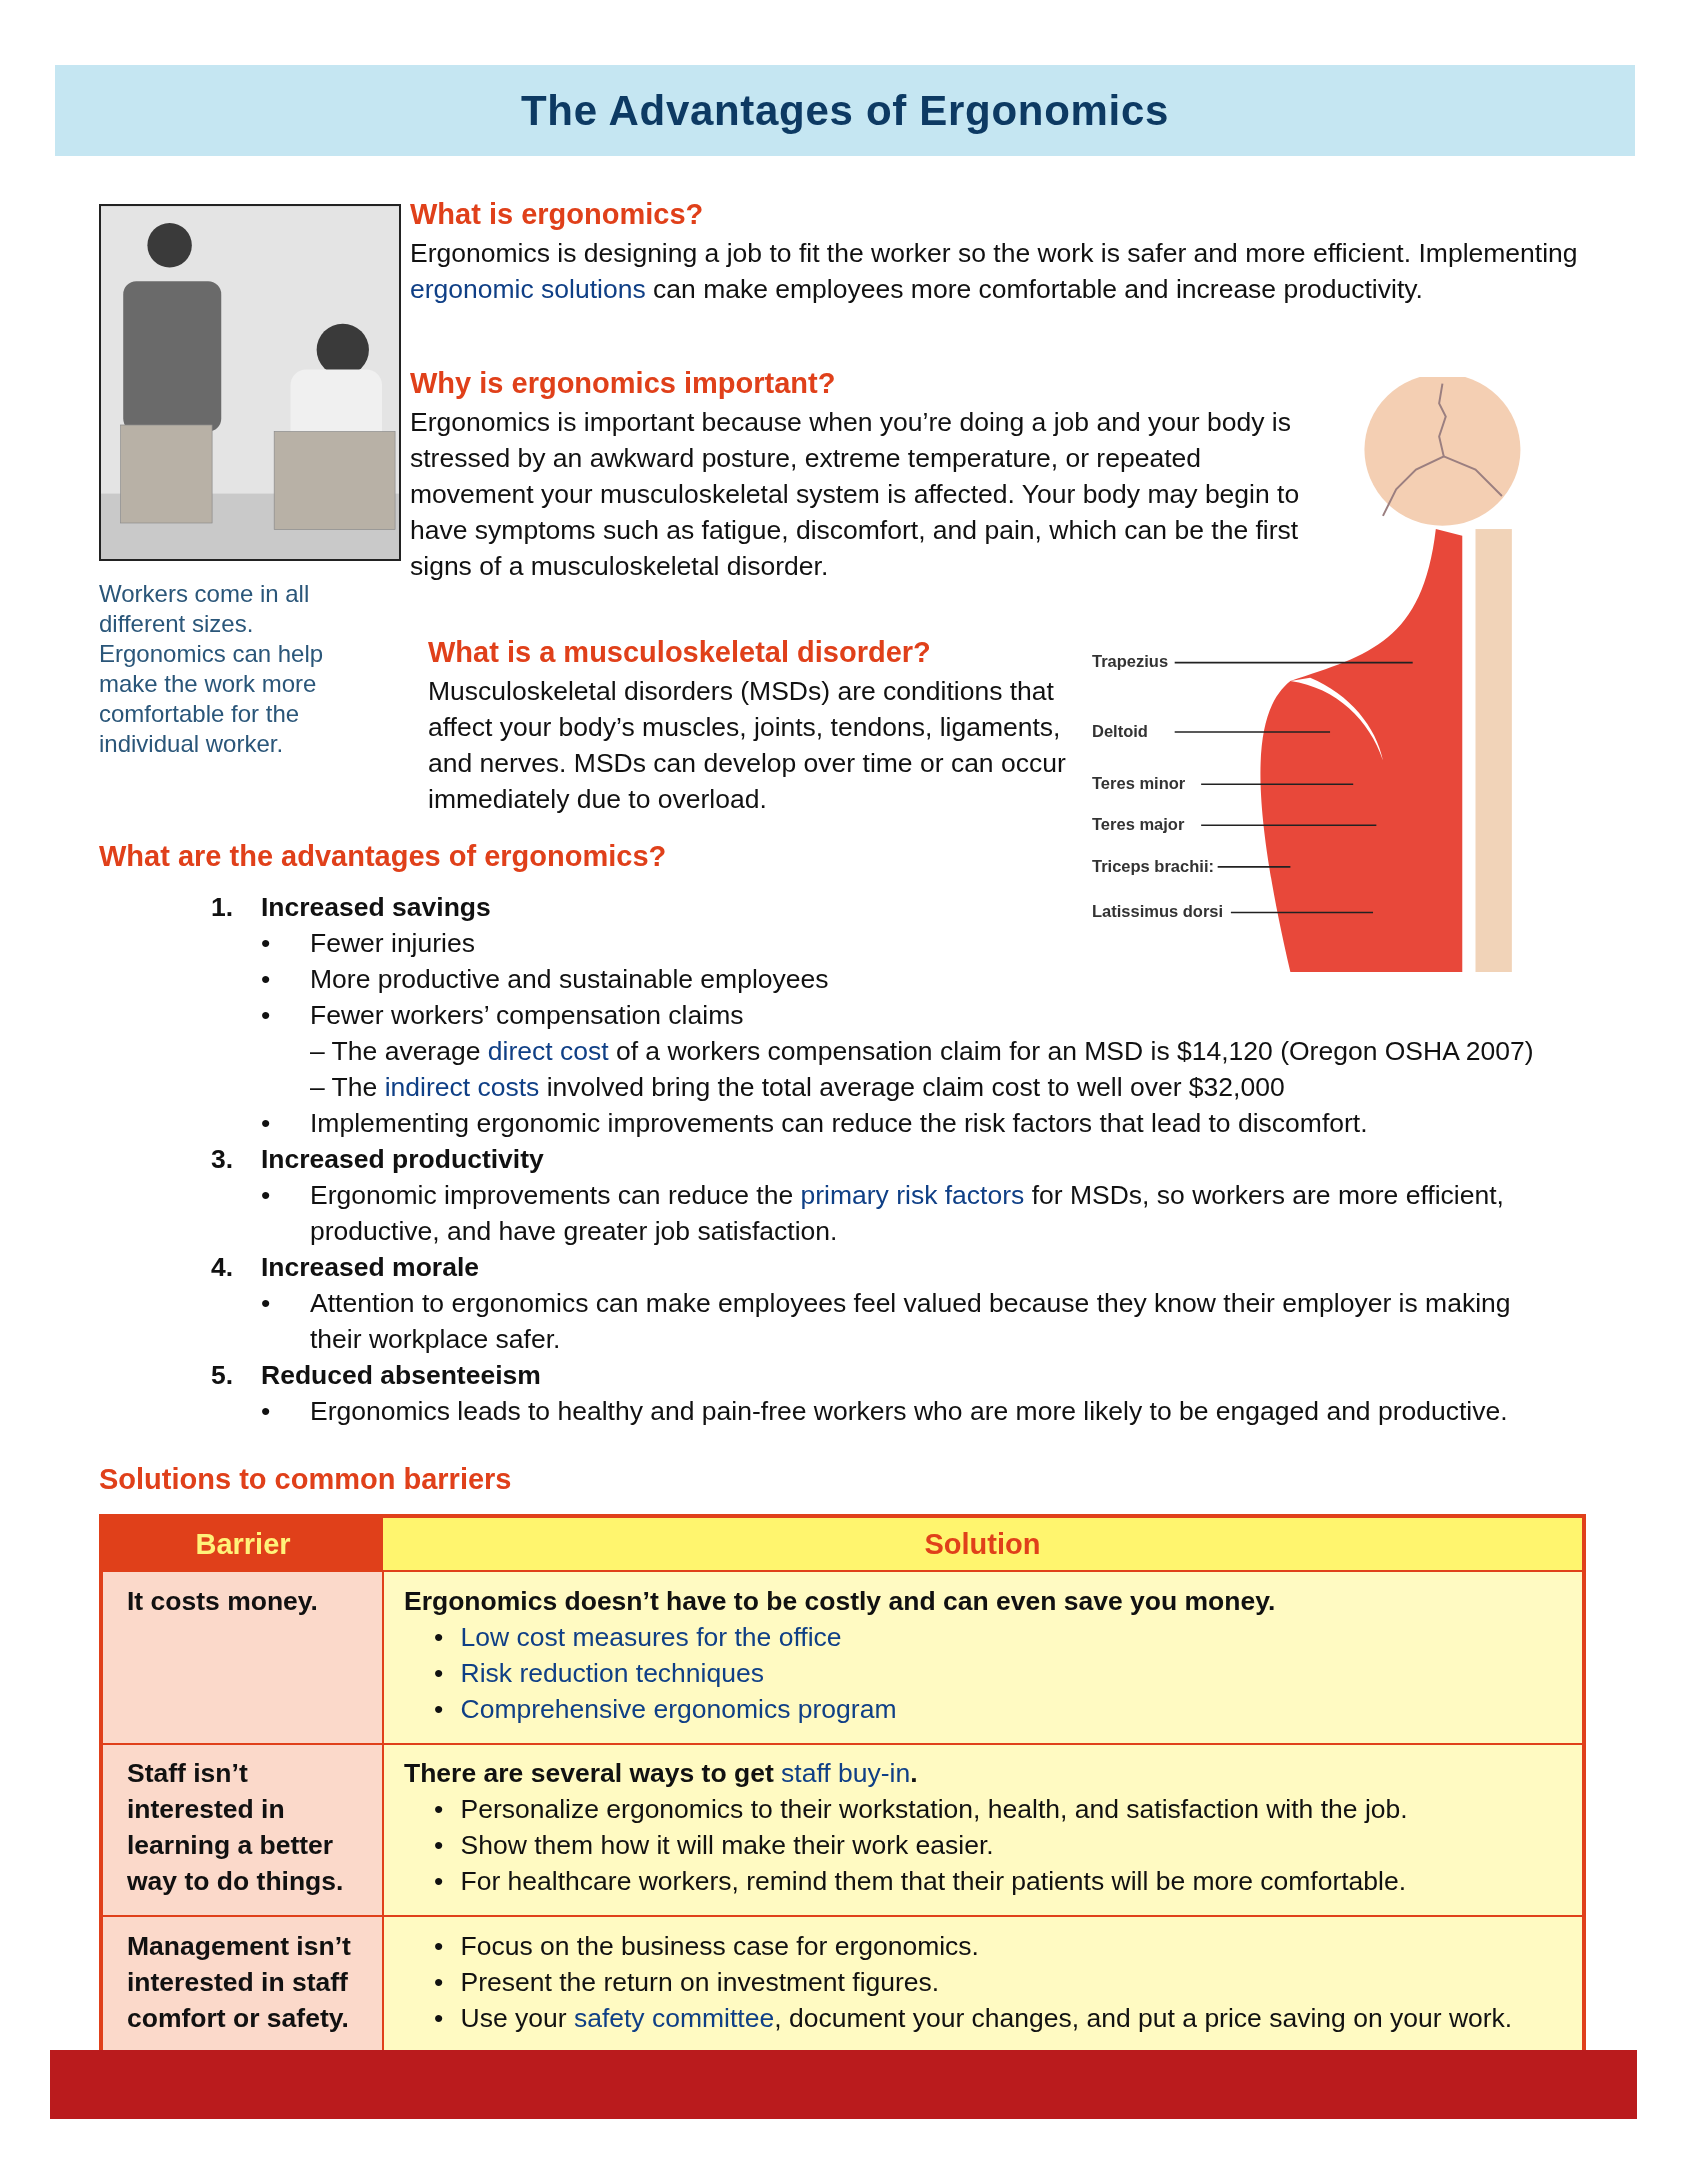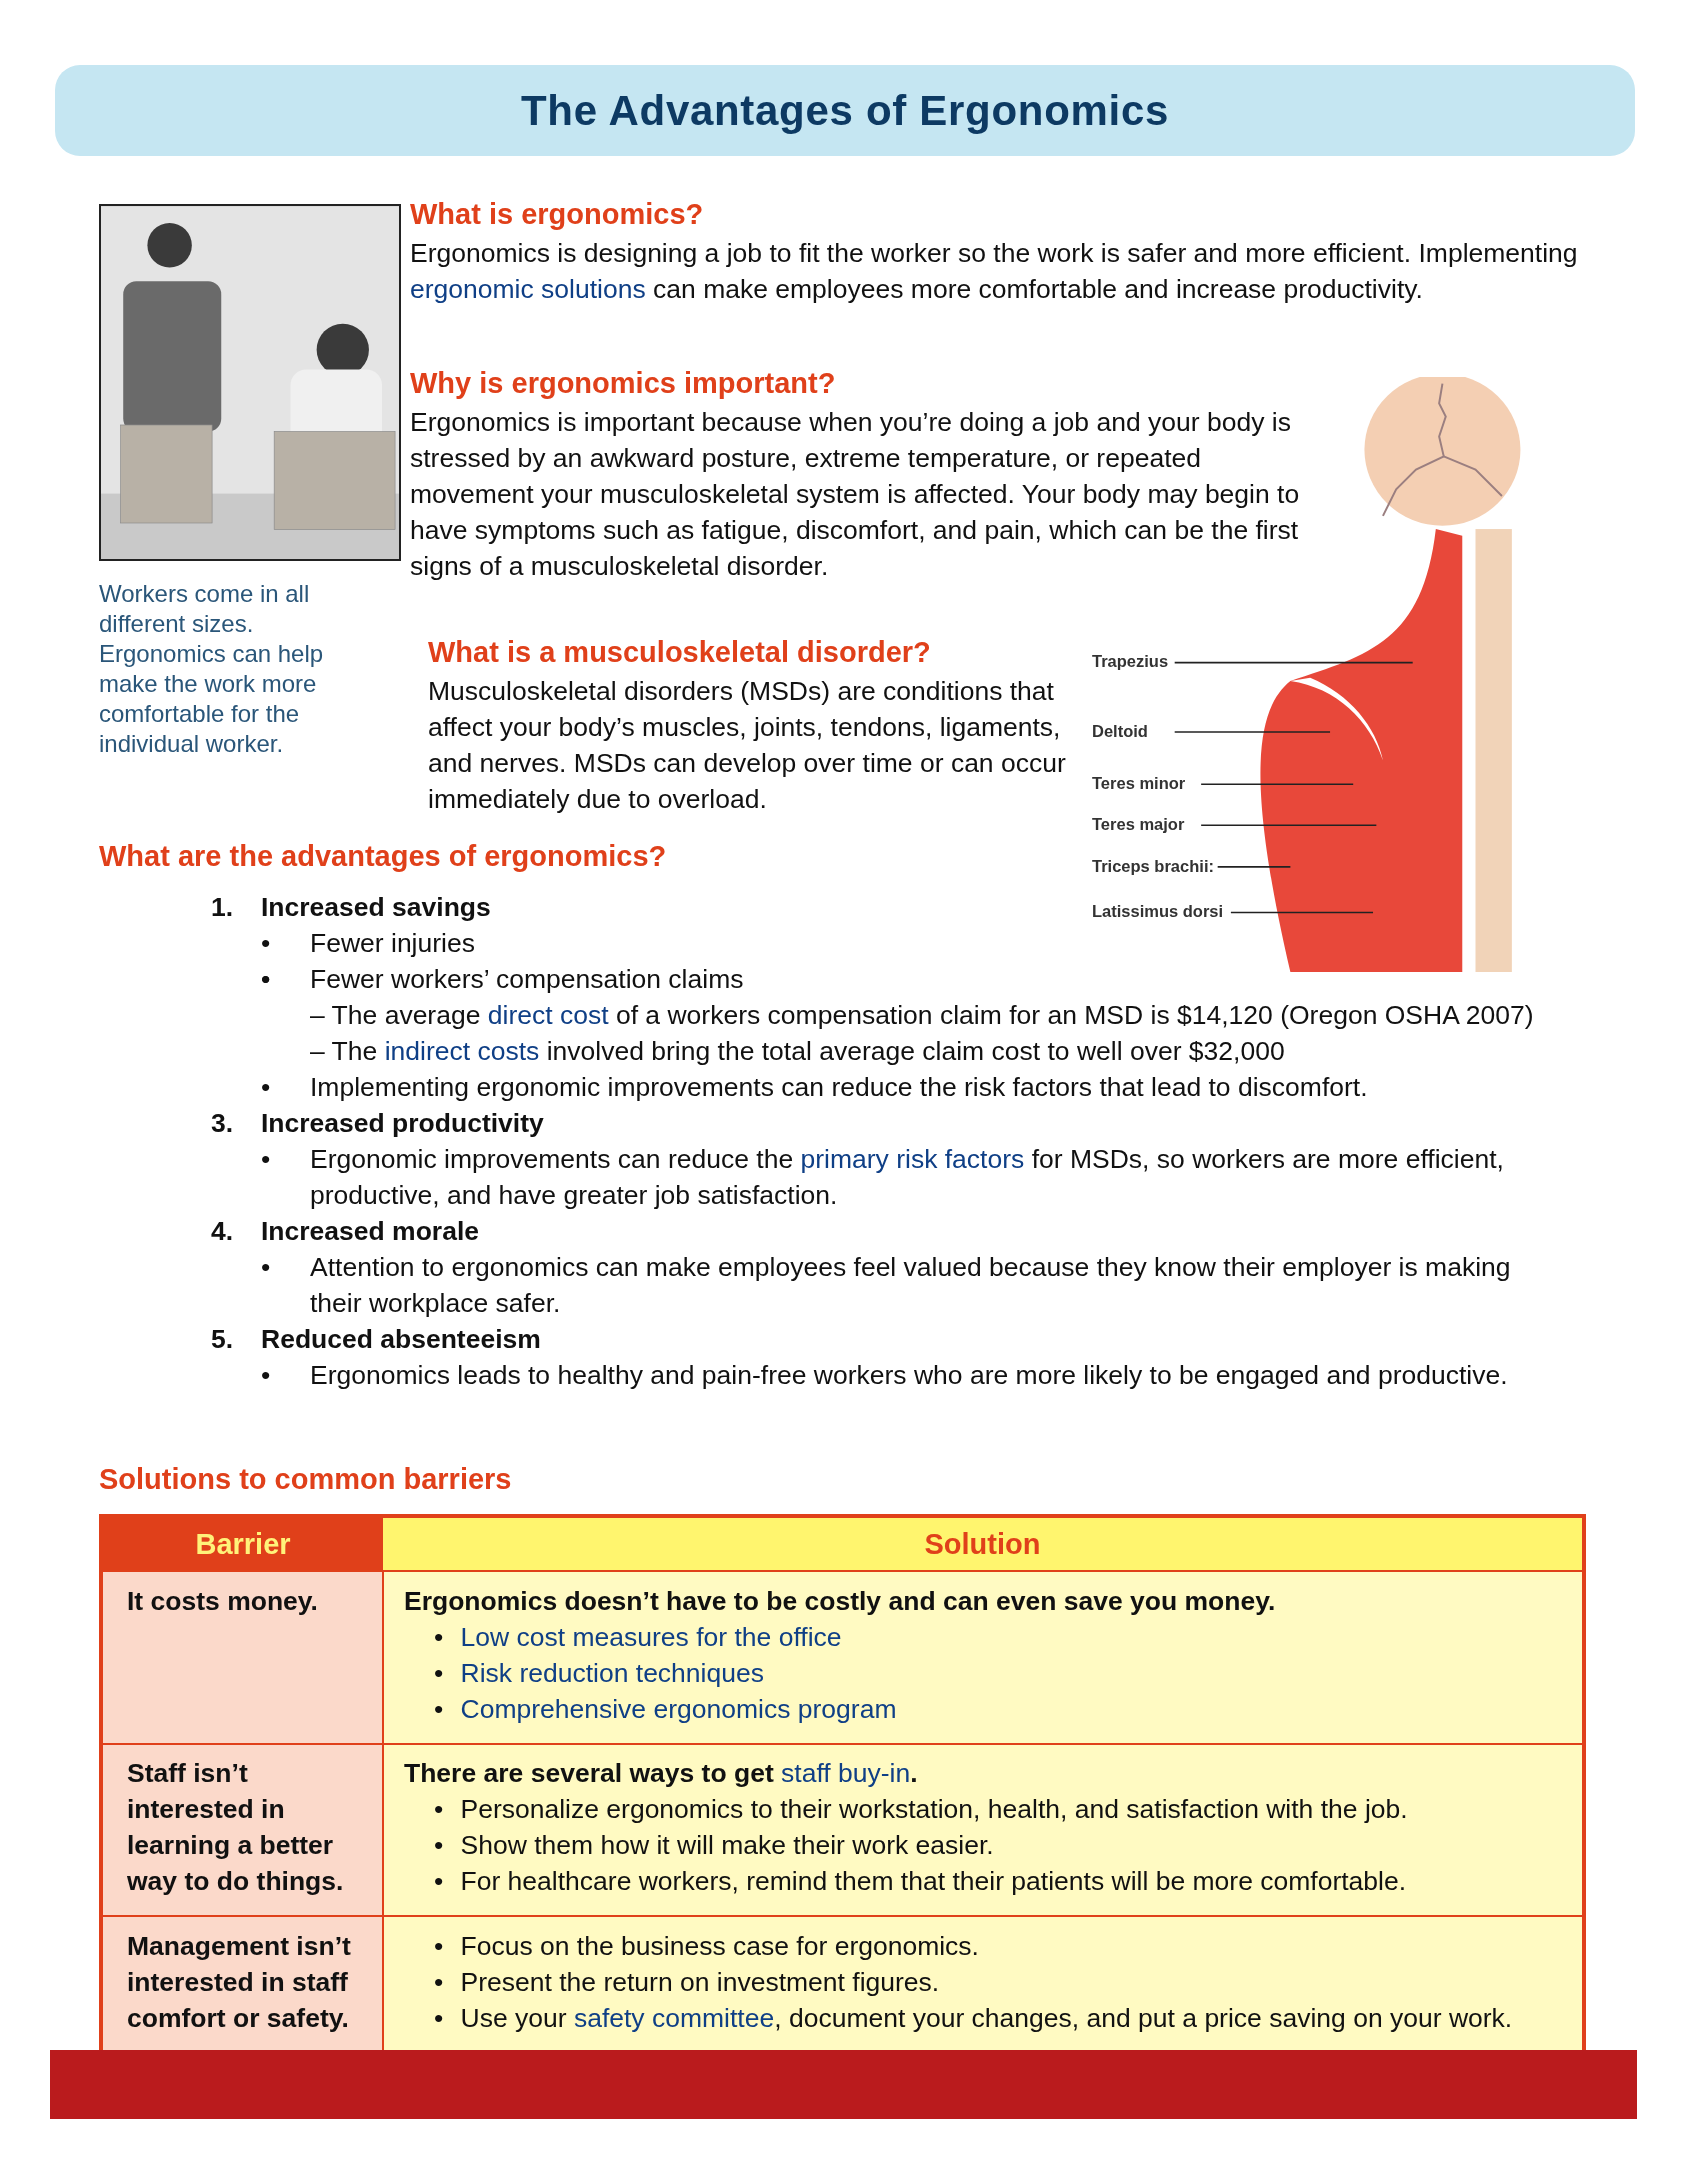--- a/index.html
+++ b/index.html
@@ -1,19 +1,19 @@
 <!DOCTYPE html>
 <html style="font-size:10.6px"><head>
 <meta charset="utf-8">
 <style>
   html, body { margin:0; padding:0; background:#ffffff; }
   body { width:1687px; height:2183px; position:relative; overflow:hidden;
          font-family:"Liberation Sans", sans-serif; color:#111; }
   .abs { position:absolute; }
-  #title-bar { left:55px; top:65px; width:1580px; height:91px; background:#c5e6f2;border-radius:25px; }
+  #title-bar { left:55px; top:65px; width:1580px; height:91px; background:#c5e6f2; }
   #title-bar h1 { margin:0; text-align:center; line-height:91px; font-size:42px; font-weight:bold;
                   color:#0d3a63; letter-spacing:0.7px; }
   #photo { left:99px; top:204px; width:302px; height:357px; background:#222; border:2.6px solid #222; box-sizing:border-box; }
   #photo svg { display:block; width:100%; height:100%; }
   #caption { left:99px; top:579px; width:278px; font-size:24px; line-height:30px; color:#2a5679; }
   .heading { font-weight:bold; color:#e0401a; font-size:29px; }
   .body { font-size:26.5px; line-height:36px; color:#111; }
   .link { color:#0f3f86; }
   #s1 { left:410px; top:198px; width:1191px; }
   #s2 { left:410px; top:364px; width:926px; }
@@ -102,21 +102,21 @@
   <div class="abs" style="left:0;top:438px;font-size:16.5px;font-weight:bold;color:#333">Teres major</div>
   <div class="abs" style="left:0;top:480px;font-size:16.5px;font-weight:bold;color:#333">Triceps brachii:</div>
   <div class="abs" style="left:0;top:525px;font-size:16.5px;font-weight:bold;color:#333">Latissimus dorsi</div>
 </div>
 
 <div id="adv" class="abs">
   <div class="heading">What are the advantages of ergonomics?</div>
   <div class="adv-list">
     <div><span class="adv-num">1.</span><span class="adv-title">Increased savings</span></div>
     <div class="sub"><span class="dot">•</span><span>Fewer injuries</span></div>
-    <div class="sub"><span class="dot">•</span></div>
+    <div class="sub"><span class="dot">•</span><span>More productive and sustainable employees</span></div>
     <div class="sub"><span class="dot">•</span><span>Fewer workers’ compensation claims</span></div>
     <div class="dash"><span>– The average </span><span class="link">direct cost</span><span> of a workers compensation claim for an MSD is $14,120 (Oregon OSHA 2007)</span></div>
     <div class="dash"><span>– The </span><span class="link">indirect costs</span><span> involved bring the total average claim cost to well over $32,000</span></div>
 
     <div class="sub"><span class="dot">•</span><span>Implementing ergonomic improvements can reduce the risk factors that lead to discomfort.</span></div>
 
     <div><span class="adv-num">3.</span><span class="adv-title">Increased productivity</span></div>
     <div class="sub" style="width:1237px"><span class="dot">•</span><span>Ergonomic improvements can reduce the </span><span class="link">primary risk factors</span><span> for MSDs, so workers are more efficient, productive, and have greater job satisfaction.</span></div>
 
     <div><span class="adv-num">4.</span><span class="adv-title">Increased morale</span></div>

